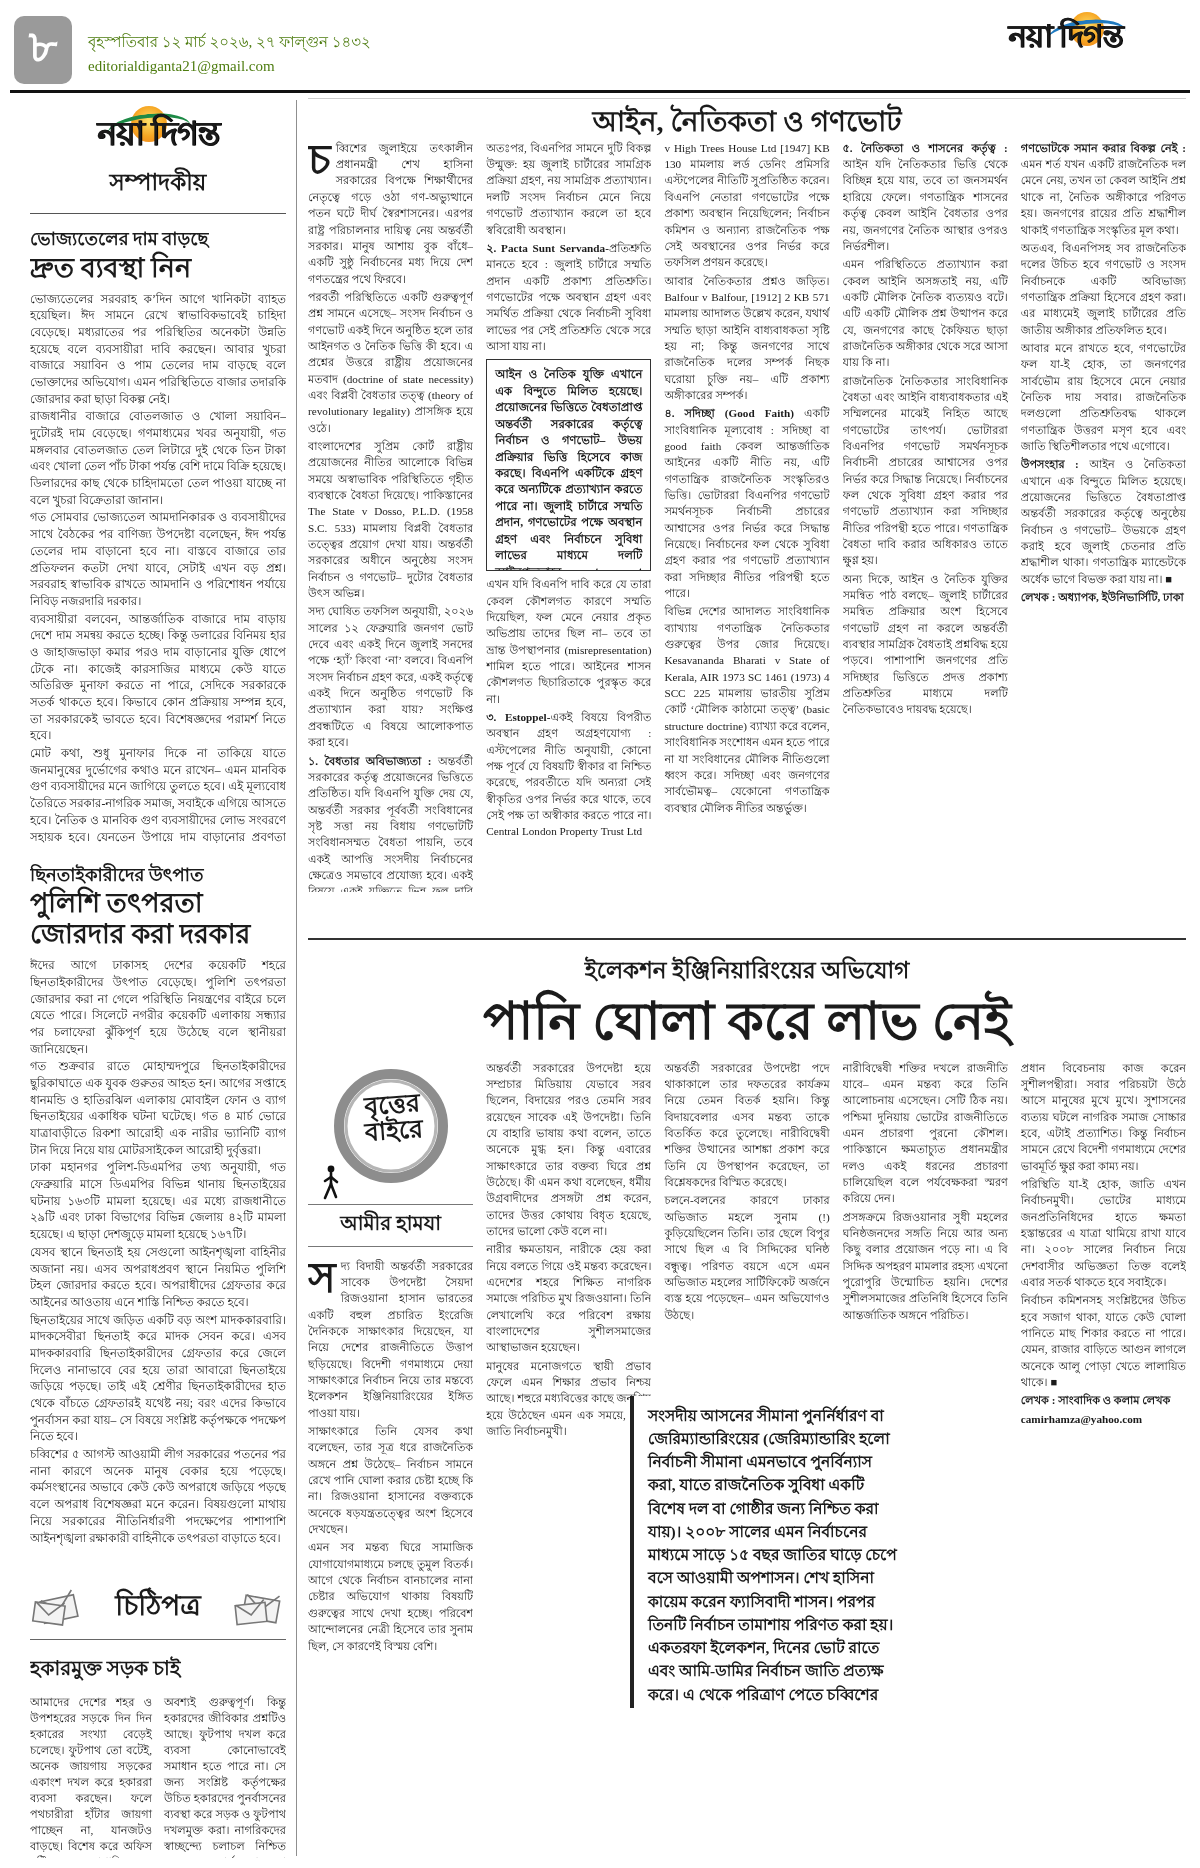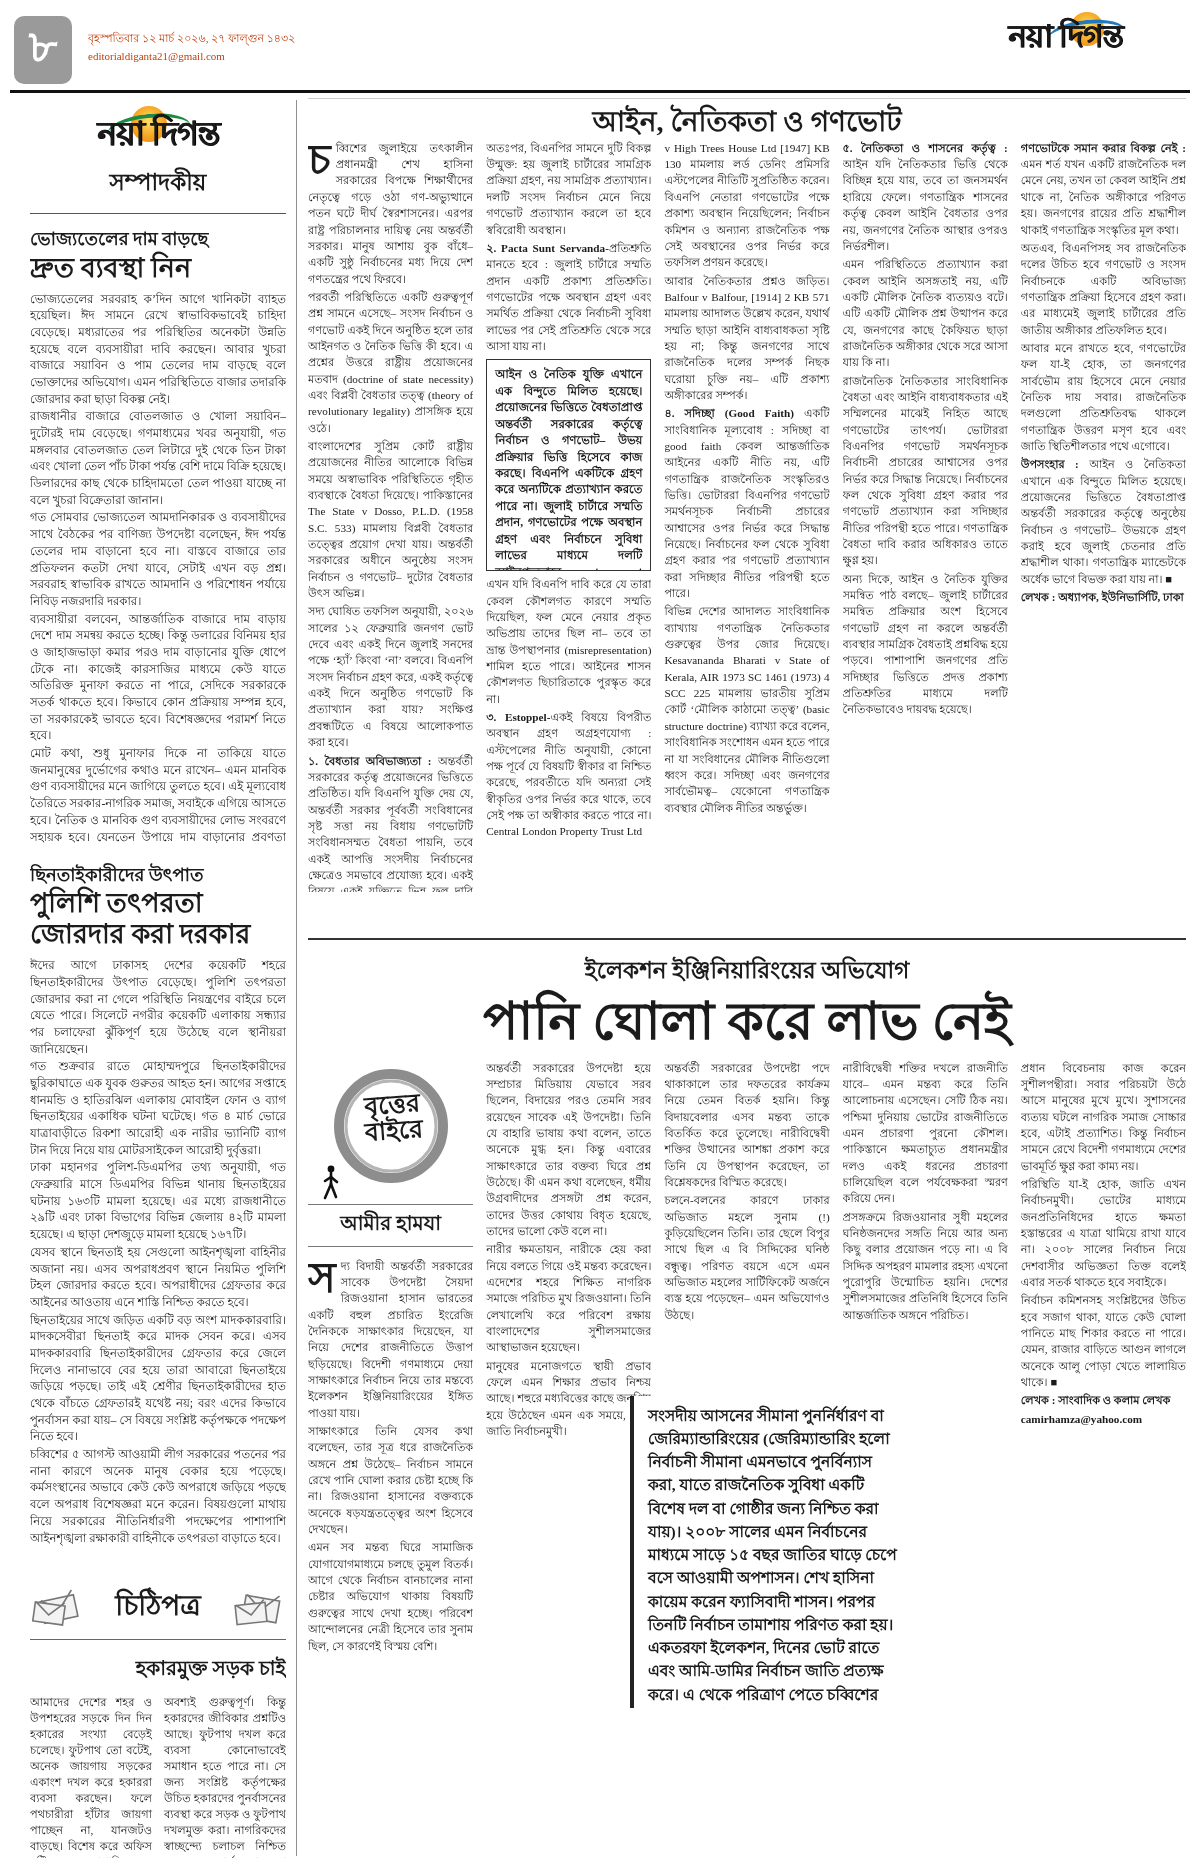--- a/index.html
+++ b/index.html
@@ -3,21 +3,21 @@
 <meta charset="utf-8">
 <style>
   html,body{margin:0;padding:0;background:#e8e8e8;}
   .page{position:relative;width:1200px;height:1868px;background:#fff;margin:0 auto;
         font-family:"Liberation Serif","DejaVu Serif",serif;color:#1b1b1b;overflow:hidden;}
   
   .hdr{position:absolute;top:0;left:0;right:0;height:90px;}
   .pagenum{position:absolute;left:14px;top:16px;width:58px;height:68px;background:#9a9a9a;
            border-radius:10px;color:#fff;font-size:44px;font-weight:bold;display:flex;
            align-items:center;justify-content:center;}
-  .dateline{position:absolute;left:88px;top:30px;font-size:11px;line-height:1.6;color:#c2410c;}
+  .dateline{position:absolute;left:88px;top:30px;font-size:15px;line-height:1.6;color:#4d7c0f;}
   .masthead{position:absolute;right:22px;top:12px;width:170px;height:54px;}
   .sun{position:absolute;border-radius:50%;background:radial-gradient(circle at 50% 42%,#ffe06a,#f6a623 55%,#ef7f1a);}
   .masthead .sun{left:62px;top:0;width:34px;height:34px;}
   .swoosh{position:absolute;border-top:4px solid #1f7ac0;border-radius:50%;transform:rotate(-6deg);}
   .masthead .swoosh{left:40px;top:8px;width:78px;height:26px;}
   .mast-text{position:relative;z-index:2;font-size:31px;font-weight:bold;letter-spacing:-1px;
              text-shadow:1px 0 0 #000;}
   .rule-top{position:absolute;top:90px;left:10px;right:10px;height:3px;background:#111;}
   
   .edcol{position:absolute;left:30px;top:100px;width:256px;height:1758px;overflow:hidden;}
@@ -33,21 +33,21 @@
   .edbody{font-size:11.6px;line-height:1.44;text-align:justify;overflow:hidden;}
   .edbody p,.plist p{margin:0 0 1px;text-indent:0;}
   #ed1body{height:556px;}
   #ed2body{height:612px;}
   .edsect2{margin-top:16px;}
   
   .letters{margin-top:14px;}
   .lethdr{display:flex;align-items:center;justify-content:space-between;}
   .lettitle{font-size:28px;font-weight:bold;}
   .letrule{border:none;border-top:1px solid #666;margin:8px 0 6px;}
-  .lethead{text-align:right;font-size:20px;font-weight:bold;margin:13px 0 8px;}
+  .lethead{text-align:left;font-size:20px;font-weight:bold;margin:13px 0 8px;}
   .letcols{display:flex;gap:12px;height:188px;overflow:hidden;}
   .letcols>div{flex:1;font-size:11.3px;line-height:1.42;text-align:justify;}
   
   .mainart{position:absolute;left:308px;top:98px;width:878px;height:842px;border-top:1px solid #ccc;}
   .mhead{text-align:center;font-size:28px;font-weight:bold;margin:8px 0 2px;line-height:1.1;}
   .mby{text-align:center;font-size:16px;font-weight:bold;margin-bottom:10px;}
   .cols5{display:flex;gap:13px;}
   .col{flex:1;font-size:11.2px;line-height:1.46;text-align:justify;overflow:hidden;}
   #mcols{height:752px;}
   .col p{margin:0 0 2px;}
@@ -190,21 +190,21 @@
         <p><span class="lead-b">২. Pacta Sunt Servanda-</span><span>প্রতিশ্রুতি মানতে হবে : জুলাই চার্টারে সম্মতি প্রদান একটি প্রকাশ্য প্রতিশ্রুতি। গণভোটের পক্ষে অবস্থান গ্রহণ এবং সমর্থিত প্রক্রিয়া থেকে নির্বাচনী সুবিধা লাভের পর সেই প্রতিশ্রুতি থেকে সরে আসা যায় না।</span></p>
         <div class="inset">আইন ও নৈতিক যুক্তি এখানে এক বিন্দুতে মিলিত হয়েছে। প্রয়োজনের ভিত্তিতে বৈধতাপ্রাপ্ত অন্তর্বর্তী সরকারের কর্তৃত্বে নির্বাচন ও গণভোট– উভয় প্রক্রিয়ার ভিত্তি হিসেবে কাজ করছে। বিএনপি একটিকে গ্রহণ করে অন্যটিকে প্রত্যাখ্যান করতে পারে না। জুলাই চার্টারে সম্মতি প্রদান, গণভোটের পক্ষে অবস্থান গ্রহণ এবং নির্বাচনে সুবিধা লাভের মাধ্যমে দলটি আইনগতভাবে pacta sunt servanda, এস্টপেল এবং একই বিষয়ে এক দিকে স্বীকার ও অন্য দিকে অস্বীকার না করার নীতি (principle against approbation and reprobation) দ্বারা আবদ্ধ হয়েছে।</div>
         <div class="plist">
             <p>এখন যদি বিএনপি দাবি করে যে তারা কেবল কৌশলগত কারণে সম্মতি দিয়েছিল, ফল মেনে নেয়ার প্রকৃত অভিপ্রায় তাদের ছিল না– তবে তা ভ্রান্ত উপস্থাপনার (misrepresentation) শামিল হতে পারে। আইনের শাসন কৌশলগত ছিচারিতাকে পুরস্কৃত করে না।</p>
           </div>
         <p><span class="lead-b">৩. Estoppel-</span><span>একই বিষয়ে বিপরীত অবস্থান গ্রহণ অগ্রহণযোগ্য : এস্টপেলের নীতি অনুযায়ী, কোনো পক্ষ পূর্বে যে বিষয়টি স্বীকার বা নিশ্চিত করেছে, পরবর্তীতে যদি অন্যরা সেই স্বীকৃতির ওপর নির্ভর করে থাকে, তবে সেই পক্ষ তা অস্বীকার করতে পারে না। Central London Property Trust Ltd</span></p>
       </div>
       <div class="col">
         <div class="plist">
             <p>v High Trees House Ltd [1947] KB 130 মামলায় লর্ড ডেনিং প্রমিসরি এস্টপেলের নীতিটি সুপ্রতিষ্ঠিত করেন। বিএনপি নেতারা গণভোটের পক্ষে প্রকাশ্য অবস্থান নিয়েছিলেন; নির্বাচন কমিশন ও অন্যান্য রাজনৈতিক পক্ষ সেই অবস্থানের ওপর নির্ভর করে তফসিল প্রণয়ন করেছে।</p>
-            <p>আবার নৈতিকতার প্রশ্নও জড়িত। Balfour v Balfour, [1914] 2 KB 571 মামলায় আদালত উল্লেখ করেন, যথার্থ সম্মতি ছাড়া আইনি বাধ্যবাধকতা সৃষ্টি হয় না; কিন্তু জনগণের সাথে রাজনৈতিক দলের সম্পর্ক নিছক ঘরোয়া চুক্তি নয়– এটি প্রকাশ্য অঙ্গীকারের সম্পর্ক।</p>
+            <p>আবার নৈতিকতার প্রশ্নও জড়িত। Balfour v Balfour, [1912] 2 KB 571 মামলায় আদালত উল্লেখ করেন, যথার্থ সম্মতি ছাড়া আইনি বাধ্যবাধকতা সৃষ্টি হয় না; কিন্তু জনগণের সাথে রাজনৈতিক দলের সম্পর্ক নিছক ঘরোয়া চুক্তি নয়– এটি প্রকাশ্য অঙ্গীকারের সম্পর্ক।</p>
           </div>
         <p><span class="lead-b">৪. সদিচ্ছা (Good Faith)</span><span> একটি সাংবিধানিক মূল্যবোধ : সদিচ্ছা বা good faith কেবল আন্তর্জাতিক আইনের একটি নীতি নয়, এটি গণতান্ত্রিক রাজনৈতিক সংস্কৃতিরও ভিত্তি। ভোটাররা বিএনপির গণভোট সমর্থনসূচক নির্বাচনী প্রচারের আশ্বাসের ওপর নির্ভর করে সিদ্ধান্ত নিয়েছে। নির্বাচনের ফল থেকে সুবিধা গ্রহণ করার পর গণভোট প্রত্যাখ্যান করা সদিচ্ছার নীতির পরিপন্থী হতে পারে।</span></p>
         <div class="plist">
             <p>বিভিন্ন দেশের আদালত সাংবিধানিক ব্যাখ্যায় গণতান্ত্রিক নৈতিকতার গুরুত্বের উপর জোর দিয়েছে। Kesavananda Bharati v State of Kerala, AIR 1973 SC 1461 (1973) 4 SCC 225 মামলায় ভারতীয় সুপ্রিম কোর্ট ‘মৌলিক কাঠামো তত্ত্ব’ (basic structure doctrine) ব্যাখ্যা করে বলেন, সাংবিধানিক সংশোধন এমন হতে পারে না যা সংবিধানের মৌলিক নীতিগুলো ধ্বংস করে। সদিচ্ছা এবং জনগণের সার্বভৌমত্ব– যেকোনো গণতান্ত্রিক ব্যবস্থার মৌলিক নীতির অন্তর্ভুক্ত।</p>
           </div>
       </div>
       <div class="col">
         <p><span class="lead-b">৫. নৈতিকতা ও শাসনের কর্তৃত্ব :</span><span> আইন যদি নৈতিকতার ভিত্তি থেকে বিচ্ছিন্ন হয়ে যায়, তবে তা জনসমর্থন হারিয়ে ফেলে। গণতান্ত্রিক শাসনের কর্তৃত্ব কেবল আইনি বৈধতার ওপর নয়, জনগণের নৈতিক আস্থার ওপরও নির্ভরশীল।</span></p>
         <div class="plist">
             <p>এমন পরিস্থিতিতে প্রত্যাখ্যান করা কেবল আইনি অসঙ্গতাই নয়, এটি একটি মৌলিক নৈতিক ব্যত্যয়ও বটে। এটি একটি মৌলিক প্রশ্ন উত্থাপন করে যে, জনগণের কাছে কৈফিয়ত ছাড়া রাজনৈতিক অঙ্গীকার থেকে সরে আসা যায় কি না।</p>

